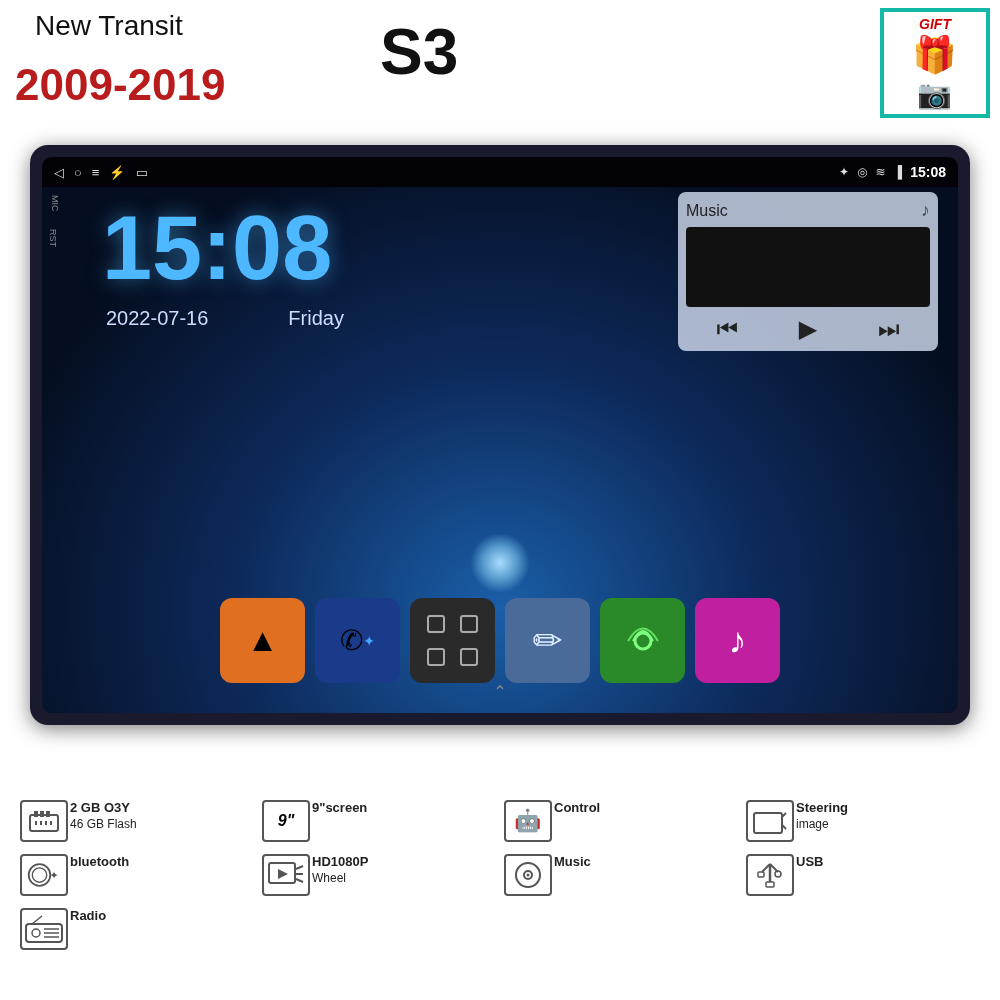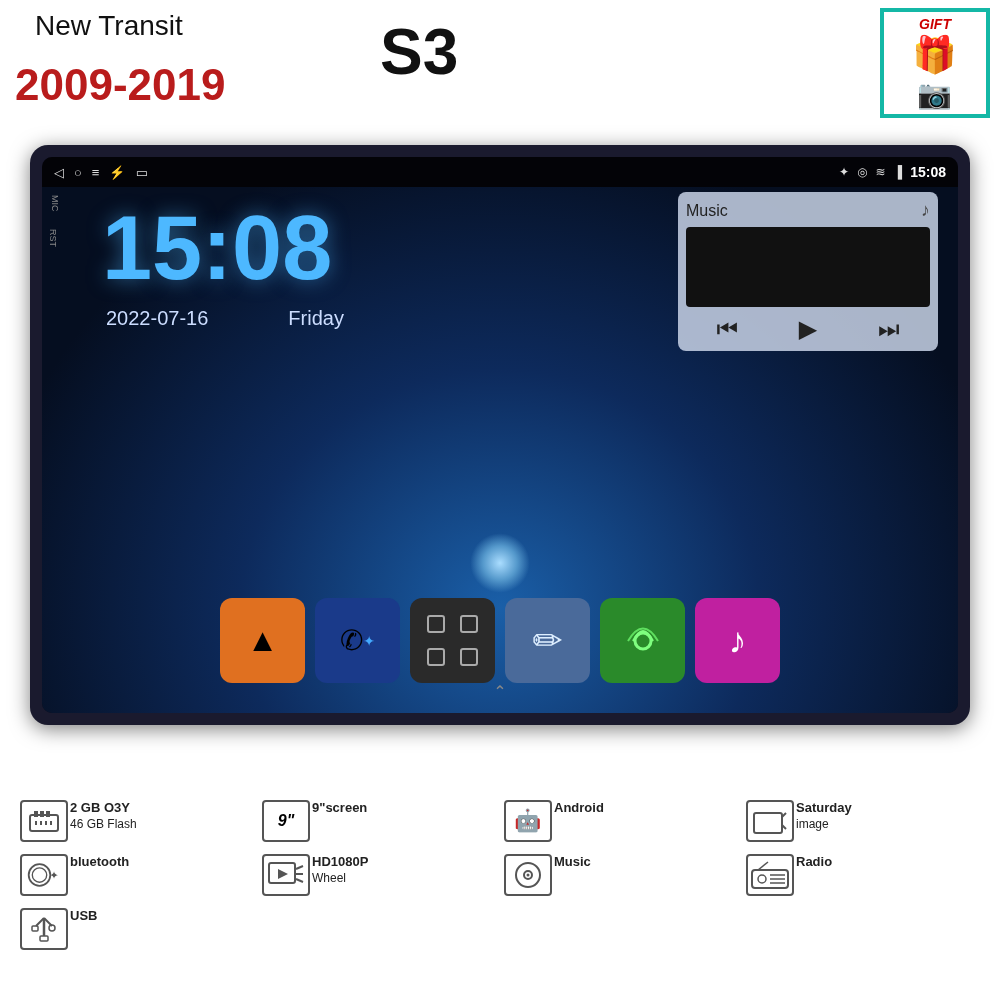--- a/index.html
+++ b/index.html
@@ -418,34 +418,34 @@
     <div class="feature-item">
       <div class="feature-icon-box" style="font-size:16px; font-weight:bold; font-style:italic;">9"</div>
       <div class="feature-text">
         <div class="line1">9"screen</div>
       </div>
     </div>
 
     <div class="feature-item">
       <div class="feature-icon-box" style="font-size:22px;">🤖</div>
       <div class="feature-text">
-        <div class="line1">Android</div>
+        <div class="line1">Control</div>
       </div>
     </div>
 
     <div class="feature-item">
       <div class="feature-icon-box">
         <svg width="36" height="28" viewBox="0 0 36 28">
           <rect x="2" y="6" width="28" height="20" rx="2" fill="none" stroke="#555" stroke-width="2"></rect>
           <line x1="30" y1="10" x2="34" y2="6" stroke="#555" stroke-width="2"></line>
           <line x1="30" y1="18" x2="34" y2="22" stroke="#555" stroke-width="2"></line>
         </svg>
       </div>
       <div class="feature-text">
-        <div class="line1">Saturday</div>
+        <div class="line1">Steering</div>
         <div>image</div>
       </div>
     </div>
 
 
     <div class="feature-item">
       <div class="feature-icon-box">
         <svg width="36" height="32" viewBox="0 0 40 32">
           <ellipse cx="15" cy="16" rx="12" ry="12" fill="none" stroke="#555" stroke-width="2"></ellipse>
           <ellipse cx="15" cy="16" rx="8" ry="8" fill="none" stroke="#555" stroke-width="1.5"></ellipse>
@@ -476,49 +476,49 @@
     <div class="feature-item">
       <div class="feature-icon-box">
         <svg width="36" height="32" viewBox="0 0 36 32">
           <circle cx="18" cy="16" r="12" fill="none" stroke="#555" stroke-width="2"></circle>
           <circle cx="18" cy="16" r="4" fill="none" stroke="#555" stroke-width="2"></circle>
           <circle cx="18" cy="16" r="1.5" fill="#555"></circle>
         </svg>
       </div>
       <div class="feature-text">
         <div class="line1">Music</div>
+      </div>
+    </div>
+
+    <div class="feature-item">
+      <div class="feature-icon-box">
+        <svg width="36" height="30" viewBox="0 0 36 30">
+          <line x1="18" y1="4" x2="18" y2="22" stroke="#555" stroke-width="2.5"></line>
+          <line x1="10" y1="12" x2="18" y2="4" stroke="#555" stroke-width="2"></line>
+          <line x1="26" y1="12" x2="18" y2="4" stroke="#555" stroke-width="2"></line>
+          <rect x="6" y="12" width="6" height="5" rx="1" fill="none" stroke="#555" stroke-width="1.5"></rect>
+          <circle cx="26" cy="14" r="3" fill="none" stroke="#555" stroke-width="1.5"></circle>
+          <rect x="14" y="22" width="8" height="5" rx="1" fill="none" stroke="#555" stroke-width="1.5"></rect>
+        </svg>
+      </div>
+      <div class="feature-text">
+        <div class="line1">USB</div>
       </div>
     </div>
 
     <div class="feature-item">
       <div class="feature-icon-box">
         <svg width="40" height="30" viewBox="0 0 40 30">
           <rect x="2" y="10" width="36" height="18" rx="3" fill="none" stroke="#555" stroke-width="2"></rect>
           <circle cx="12" cy="19" r="4" fill="none" stroke="#555" stroke-width="1.5"></circle>
           <line x1="20" y1="15" x2="35" y2="15" stroke="#555" stroke-width="1.5"></line>
           <line x1="20" y1="19" x2="35" y2="19" stroke="#555" stroke-width="1.5"></line>
           <line x1="20" y1="23" x2="35" y2="23" stroke="#555" stroke-width="1.5"></line>
           <line x1="8" y1="10" x2="18" y2="2" stroke="#555" stroke-width="1.5"></line>
         </svg>
       </div>
       <div class="feature-text">
         <div class="line1">Radio</div>
       </div>
     </div>
 
-    <div class="feature-item">
-      <div class="feature-icon-box">
-        <svg width="36" height="30" viewBox="0 0 36 30">
-          <line x1="18" y1="4" x2="18" y2="22" stroke="#555" stroke-width="2.5"></line>
-          <line x1="10" y1="12" x2="18" y2="4" stroke="#555" stroke-width="2"></line>
-          <line x1="26" y1="12" x2="18" y2="4" stroke="#555" stroke-width="2"></line>
-          <rect x="6" y="12" width="6" height="5" rx="1" fill="none" stroke="#555" stroke-width="1.5"></rect>
-          <circle cx="26" cy="14" r="3" fill="none" stroke="#555" stroke-width="1.5"></circle>
-          <rect x="14" y="22" width="8" height="5" rx="1" fill="none" stroke="#555" stroke-width="1.5"></rect>
-        </svg>
-      </div>
-      <div class="feature-text">
-        <div class="line1">USB</div>
-      </div>
-    </div>
-
   </div>
 </div>
 
 </body></html>

